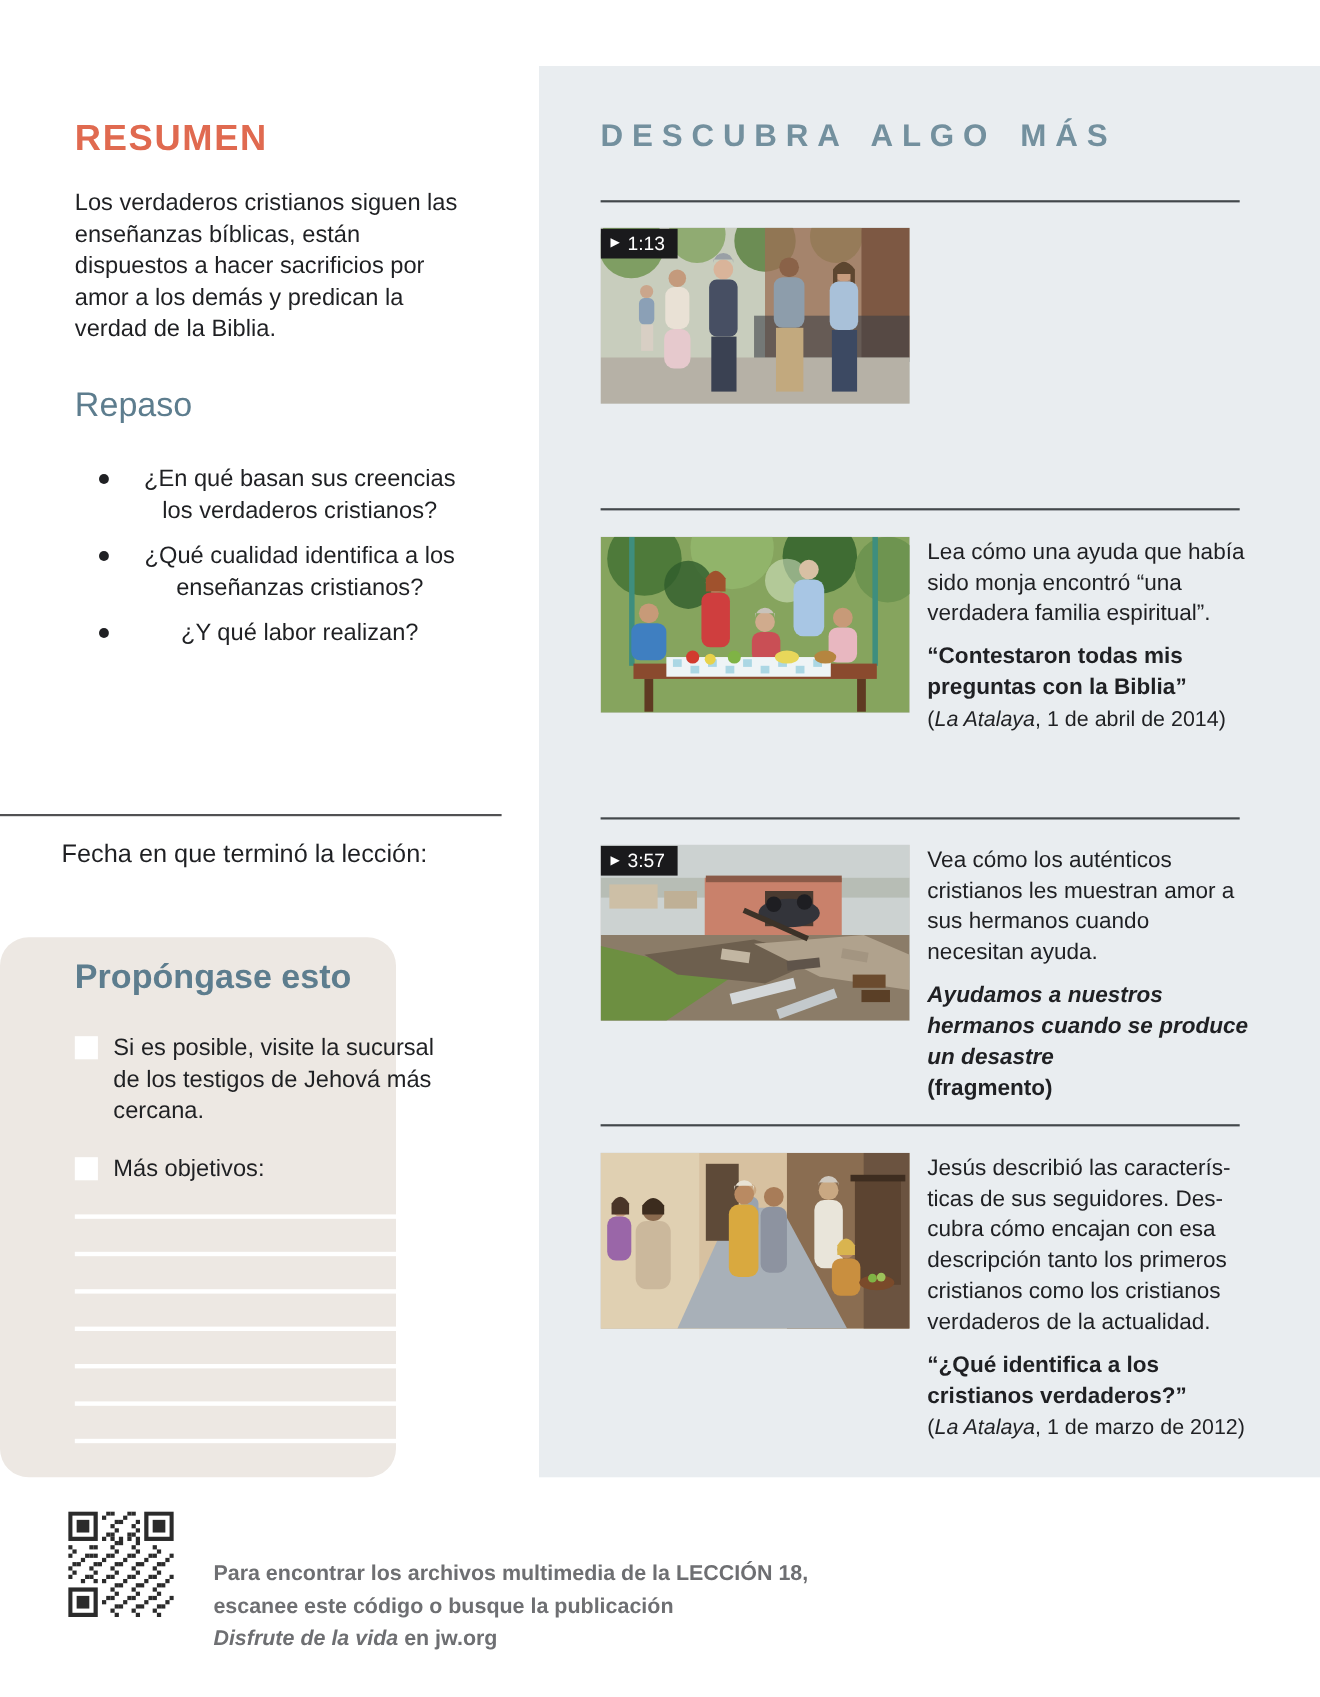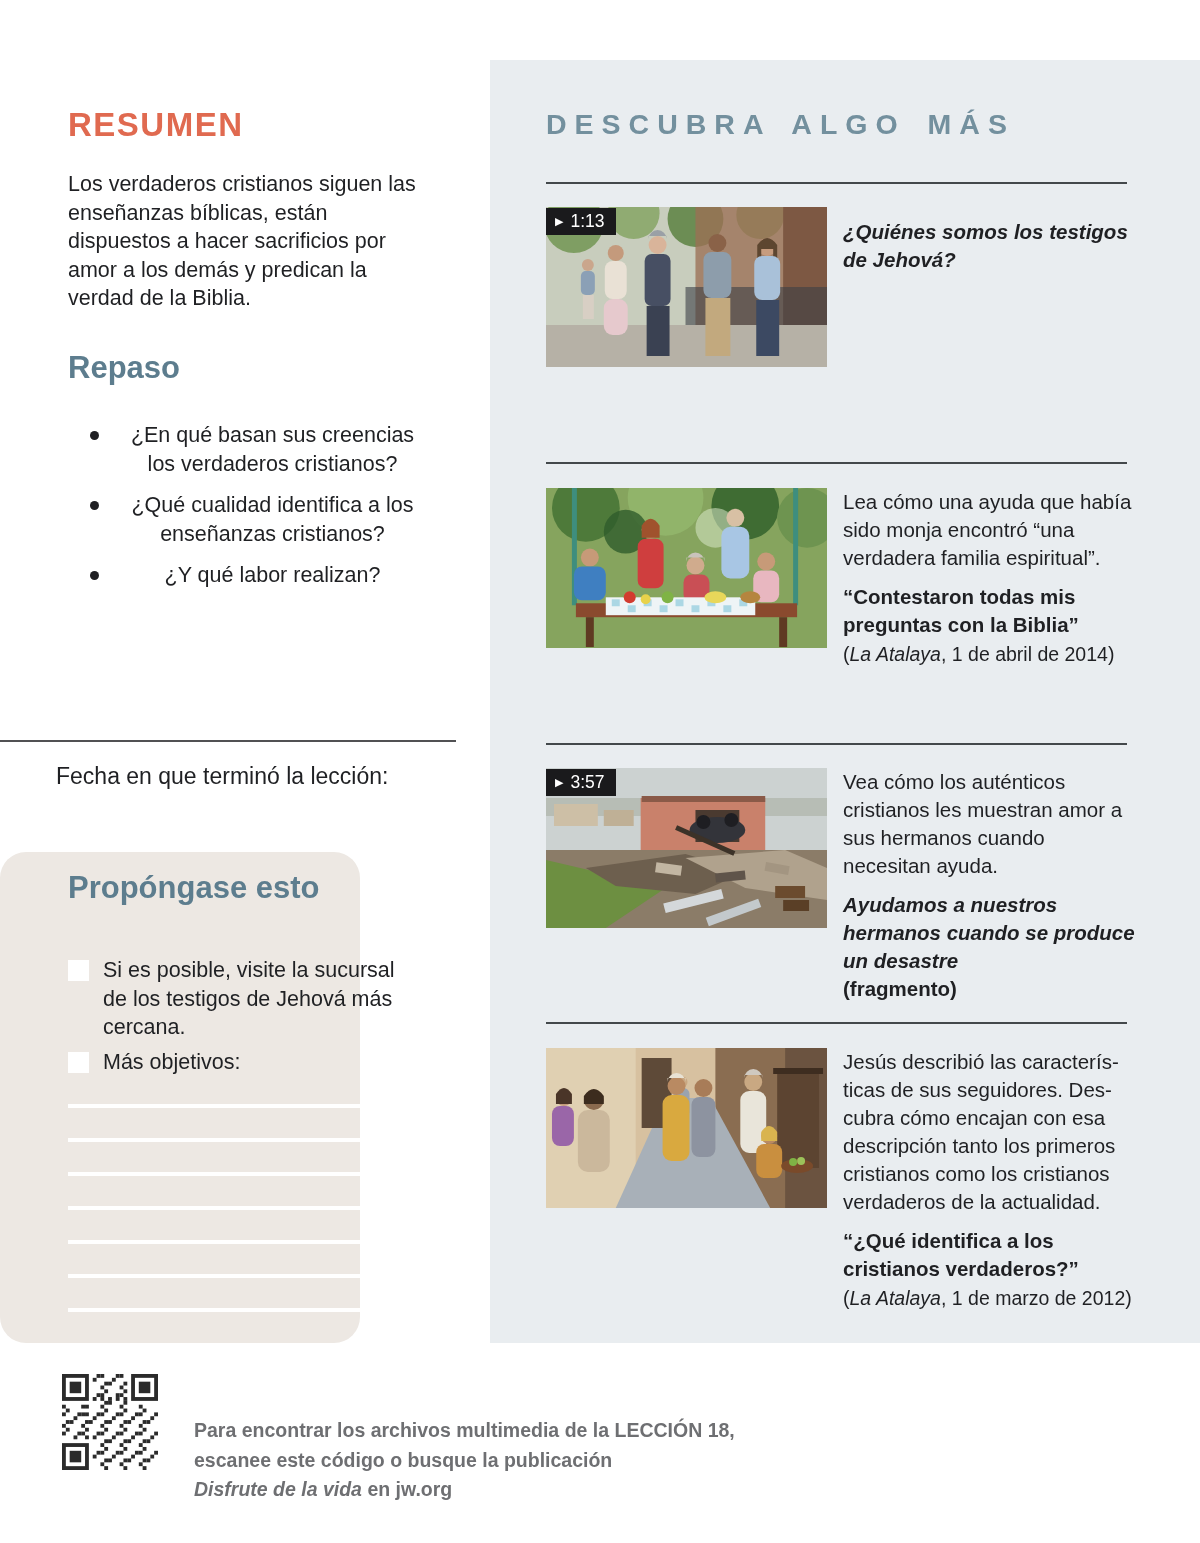--- a/index.html
+++ b/index.html
@@ -13,34 +13,34 @@
     --rule:#ffffff;
     --divider-dark:#43484b;
   }
   *{margin:0;padding:0;box-sizing:border-box;}
   body{background:#fff;font-family:"Liberation Sans","DejaVu Sans",sans-serif;color:var(--ink);}
   .page{position:relative;width:1200px;height:1543px;background:#fff;overflow:hidden;}
 
   
   .h-resumen{position:absolute;left:68px;top:106px;font-size:33px;font-weight:bold;letter-spacing:1.5px;color:var(--accent);}
   .lead{position:absolute;left:68px;top:170px;width:352px;font-size:21.5px;line-height:28.5px;}
-  .h-repaso{position:absolute;left:68px;top:350px;font-size:31px;font-weight:bold;color:var(--slate);}
+  .h-repaso{position:absolute;left:68px;top:350px;font-size:31px;font-weight:normal;color:var(--slate);}
   .bullets{position:absolute;left:88px;top:421px;width:340px;list-style:none;}
   .bullets li{position:relative;padding-left:29px;font-size:21.5px;line-height:28.5px;margin-bottom:13px;text-align:center;}
   .bullets li::before{content:"";position:absolute;left:2px;top:10px;width:9px;height:9px;border-radius:50%;background:var(--ink);}
   .hr-left{position:absolute;left:0;top:740px;width:456px;border-top:2px solid #515153;}
   .fecha{position:absolute;left:56px;top:762px;width:400px;font-size:23px;line-height:28.5px;}
 
   
   .goals{position:absolute;left:0;top:852px;width:360px;height:491px;background:var(--beige);border-radius:26px;}
   .goals .h-goals{position:absolute;left:68px;top:18px;font-size:31px;font-weight:bold;color:var(--slate);}
   .check-item{position:absolute;left:68px;width:356px;}
   .check-item .box{position:absolute;left:0;top:4px;width:21px;height:21px;background:#fff;}
   .check-item .txt{display:block;margin-left:35px;font-size:21.5px;line-height:28.5px;}
-  .ci-1{top:104px;}
+  .ci-1{top:86px;}
   .ci-2{top:196px;}
   .wline{position:absolute;left:68px;width:382px;height:4px;background:var(--rule);}
 
   
   .qr{position:absolute;left:62px;top:1374px;width:96px;height:96px;}
   .footer-text{position:absolute;left:194px;top:1416px;width:600px;font-size:19.5px;line-height:29.5px;font-weight:bold;color:var(--muted);}
   .footer-text .it{font-style:italic;}
 
   
   .panel{position:absolute;left:490px;top:60px;width:710px;height:1283px;background:var(--panel);}
@@ -131,21 +131,20 @@
             <path d="M212 38 q10 -14 20 0 v14 h-4 v-10 h-12 v10 h-4 z" fill="#5d4630"></path>
             <rect x="209" y="49" width="26" height="44" rx="8" fill="#a9c1d9"></rect>
             <rect x="211" y="93" width="23" height="56" fill="#3c4962"></rect>
         </svg>
         <div class="badge">
           <span class="play">▶</span>
           <span class="time">1:13</span>
         </div>
       </div>
       <div class="itxt">
-        <p class="title italic">¿Quiénes somos los testigos de Jehová?</p>
       </div>
     </div>
 
     <div class="p-hr" style="top:402px"></div>
     <div class="row" style="top:428px;height:260px">
       <div class="thumb">
         <svg viewBox="0 0 282 161" preserveAspectRatio="none">
           <rect width="282" height="161" fill="#86a45e"></rect>
           <circle cx="40" cy="20" r="34" fill="#4e7a3a"></circle>
             <circle cx="120" cy="10" r="38" fill="#91b46a"></circle>

